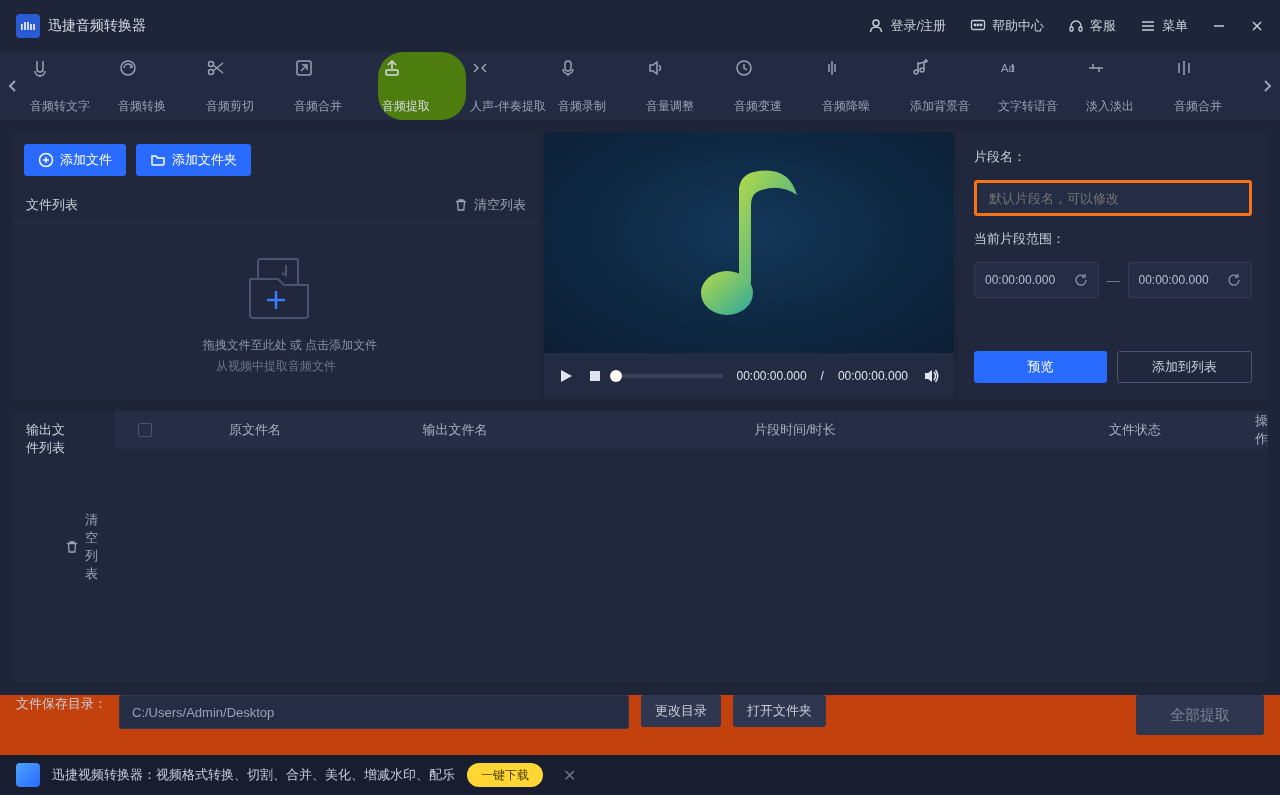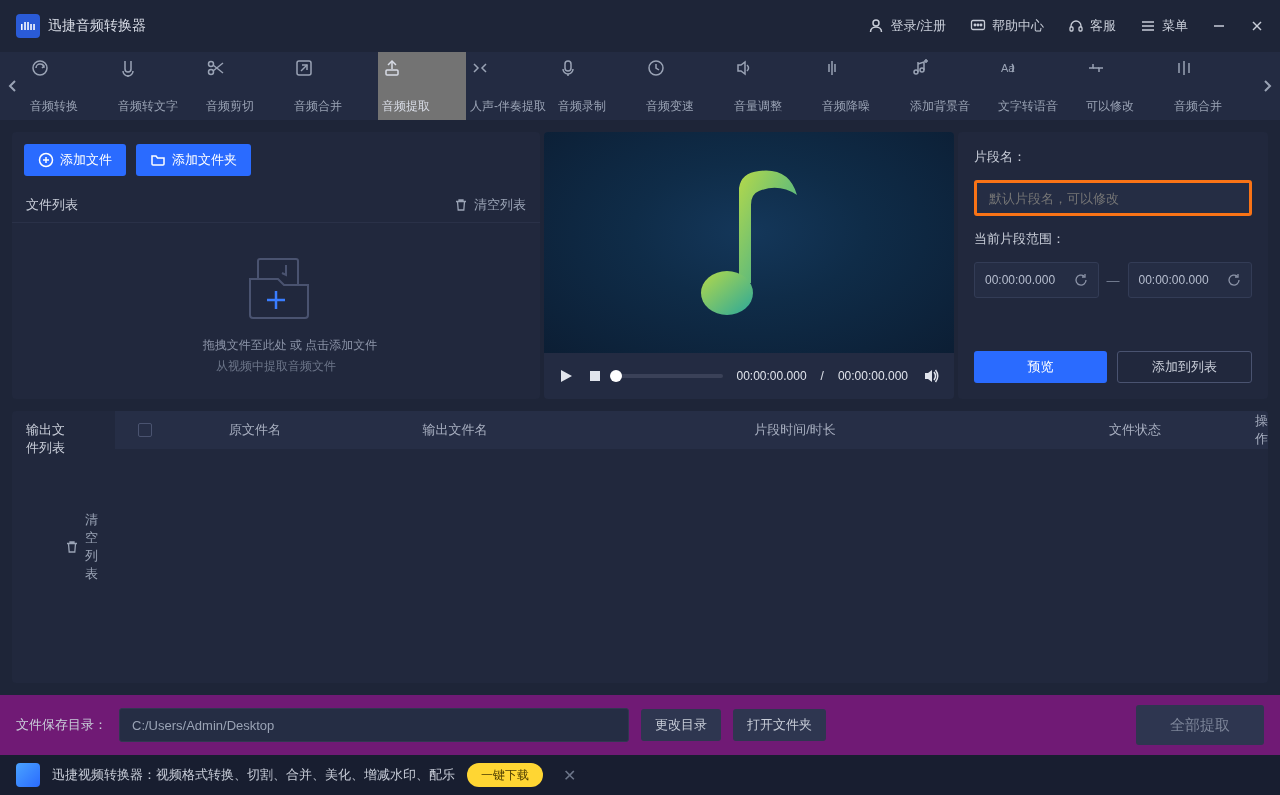--- a/index.html
+++ b/index.html
@@ -80,22 +80,23 @@
   flex-direction: column;
   align-items: flex-start;
   justify-content: center;
   gap: 20px;
   cursor: pointer;
   color: #9aa3b5;
   position: relative;
   padding: 0 4px;
 }
 .tooltab.active {
-  background: #737373;
+  background: #4d7c0f;
   color: #d8dce6;
+  border-radius: 25px;
 }
 .tooltab .tt-icon { width: 20px; height: 20px; display: flex; align-items: center; justify-content: center; }
 .tooltab .tt-label { font-size: 12px; white-space: nowrap; }
 
 
 .work {
   display: flex;
   padding: 12px 12px 0 12px;
   gap: 4px;
   flex: 0 0 auto;
@@ -269,24 +270,23 @@
   font-size: 13px;
 }
 .th-check { width: 60px; display: flex; justify-content: center; }
 .th { text-align: center; }
 .table-body { flex: 1; }
 
 
 .bottombar {
   height: 60px;
   display: flex;
-  align-items: center;
   padding: 0 16px;
   gap: 12px;
-  background: #701a75;
+  background: #c2410c;
 }
 .bottombar .path-label { color: #c8cdd8; }
 .bottombar .path-input {
   width: 510px;
   height: 34px;
   background: #252d44;
   border: 1px solid #2f3850;
   border-radius: 3px;
   color: #9aa3b5;
   padding: 0 12px;
@@ -411,36 +411,36 @@
 <div class="tooltabs">
   <div class="nav-arrow">
     <svg width="10" height="14" viewBox="0 0 10 14" fill="none" stroke="#9aa3b5" stroke-width="2">
         <polyline points="7,2 2,7 7,12"></polyline>
       </svg>
   </div>
   <div class="tabs-scroll" id="tabs-scroll">
       <div class="tooltab">
         <div class="tt-icon">
           <svg width="20" height="20" viewBox="0 0 20 20" fill="none" stroke="currentColor" stroke-width="1.5">
+            <path d="M7 3v8a3 3 0 0 0 6 0V3"></path>
+            <path d="M5 13a5 5 0 0 0 10 0"></path>
+            <line x1="10" y1="17" x2="10" y2="19"></line>
+          </svg>
+        </div>
+        <div class="tt-label">音频转文字</div>
+      </div>
+      <div class="tooltab">
+        <div class="tt-icon">
+          <svg width="20" height="20" viewBox="0 0 20 20" fill="none" stroke="currentColor" stroke-width="1.5">
             <circle cx="10" cy="10" r="7"></circle>
             <path d="M6 10a4 4 0 0 1 8 0"></path>
             <polyline points="12,6 14,8 12,10" fill="none"></polyline>
           </svg>
         </div>
         <div class="tt-label">音频转换</div>
-      </div>
-      <div class="tooltab">
-        <div class="tt-icon">
-          <svg width="20" height="20" viewBox="0 0 20 20" fill="none" stroke="currentColor" stroke-width="1.5">
-            <path d="M7 3v8a3 3 0 0 0 6 0V3"></path>
-            <path d="M5 13a5 5 0 0 0 10 0"></path>
-            <line x1="10" y1="17" x2="10" y2="19"></line>
-          </svg>
-        </div>
-        <div class="tt-label">音频转文字</div>
       </div>
       <div class="tooltab">
         <div class="tt-icon">
           <svg width="20" height="20" viewBox="0 0 20 20" fill="none" stroke="currentColor" stroke-width="1.5">
             <circle cx="5" cy="6" r="2.5"></circle>
             <circle cx="5" cy="14" r="2.5"></circle>
             <line x1="7" y1="7" x2="17" y2="15"></line>
             <line x1="7" y1="13" x2="17" y2="5"></line>
           </svg>
         </div>
@@ -480,34 +480,34 @@
             <rect x="7" y="3" width="6" height="10" rx="3"></rect>
             <path d="M5 11a5 5 0 0 0 10 0"></path>
             <line x1="10" y1="16" x2="10" y2="18"></line>
           </svg>
         </div>
         <div class="tt-label">音频录制</div>
       </div>
       <div class="tooltab">
         <div class="tt-icon">
           <svg width="20" height="20" viewBox="0 0 20 20" fill="none" stroke="currentColor" stroke-width="1.5">
+            <path d="M4 7h3l4-3v12l-4-3H4z"></path>
+            <path d="M13 7q3 3 0 6"></path>
+          </svg>
+        </div>
+        <div class="tt-label">音量调整</div>
+      </div>
+      <div class="tooltab">
+        <div class="tt-icon">
+          <svg width="20" height="20" viewBox="0 0 20 20" fill="none" stroke="currentColor" stroke-width="1.5">
             <circle cx="10" cy="10" r="7"></circle>
             <polyline points="10,6 10,10 13,12"></polyline>
           </svg>
         </div>
         <div class="tt-label">音频变速</div>
-      </div>
-      <div class="tooltab">
-        <div class="tt-icon">
-          <svg width="20" height="20" viewBox="0 0 20 20" fill="none" stroke="currentColor" stroke-width="1.5">
-            <path d="M4 7h3l4-3v12l-4-3H4z"></path>
-            <path d="M13 7q3 3 0 6"></path>
-          </svg>
-        </div>
-        <div class="tt-label">音量调整</div>
       </div>
       <div class="tooltab">
         <div class="tt-icon">
           <svg width="20" height="20" viewBox="0 0 20 20" fill="none" stroke="currentColor" stroke-width="1.5">
             <line x1="4" y1="10" x2="4" y2="10"></line>
             <line x1="7" y1="6" x2="7" y2="14"></line>
             <line x1="10" y1="3" x2="10" y2="17"></line>
             <line x1="13" y1="6" x2="13" y2="14"></line>
             <line x1="16" y1="10" x2="16" y2="10"></line>
           </svg>
@@ -537,21 +537,21 @@
         <div class="tt-label">文字转语音</div>
       </div>
       <div class="tooltab">
         <div class="tt-icon">
           <svg width="20" height="20" viewBox="0 0 20 20" fill="none" stroke="currentColor" stroke-width="1.5">
             <polyline points="3,10 7,10 7,6"></polyline>
             <polyline points="17,10 13,10 13,14"></polyline>
             <line x1="7" y1="10" x2="13" y2="10"></line>
           </svg>
         </div>
-        <div class="tt-label">可以修改</div>
+        <div class="tt-label">淡入淡出</div>
       </div>
       <div class="tooltab">
         <div class="tt-icon">
           <svg width="20" height="20" viewBox="0 0 20 20" fill="none" stroke="currentColor" stroke-width="1.5">
             <line x1="5" y1="5" x2="5" y2="15"></line>
             <line x1="10" y1="3" x2="10" y2="17"></line>
             <line x1="15" y1="5" x2="15" y2="15"></line>
           </svg>
         </div>
         <div class="tt-label">音频合并</div>

